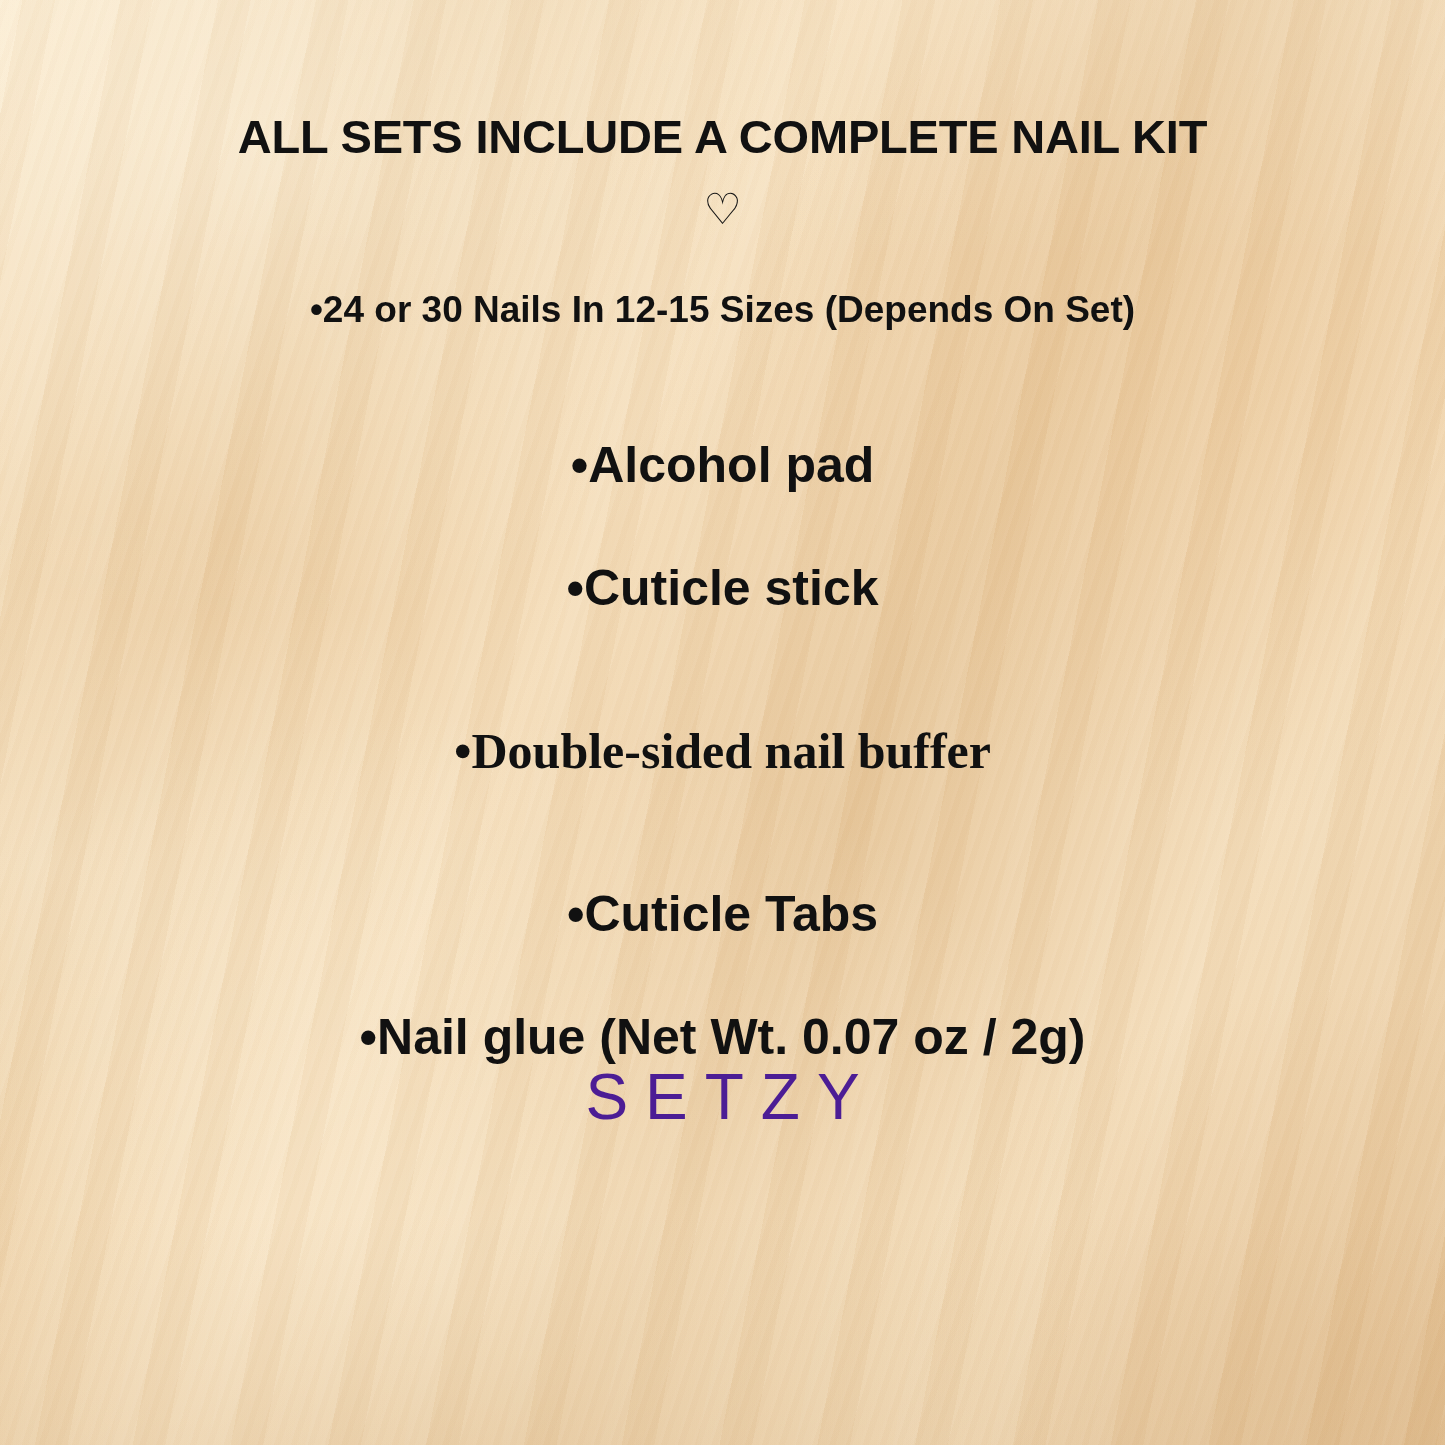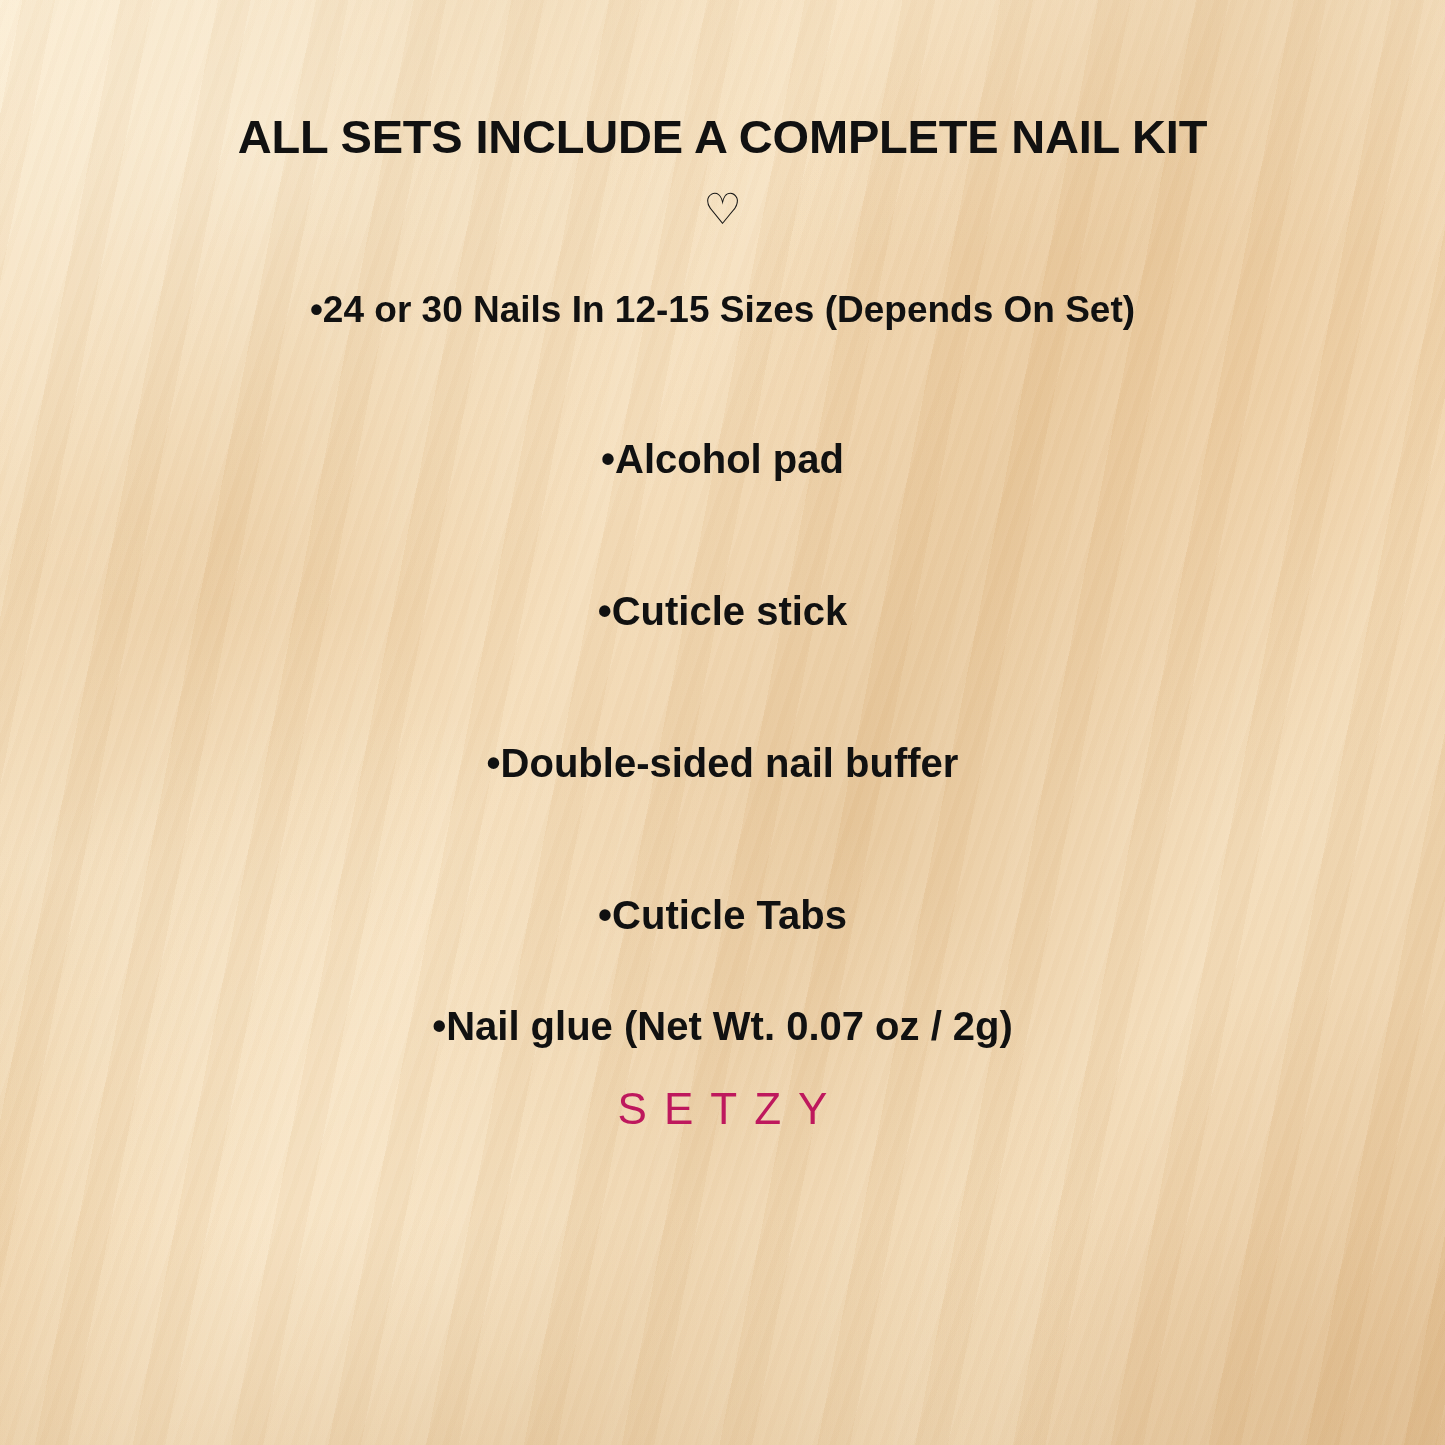--- a/index.html
+++ b/index.html
@@ -103,43 +103,42 @@
   }
 
   .kit-list {
     list-style: none;
     margin: 0;
     padding: 0;
     width: 100%;
   }
 
   .kit-item {
-    font-size: 40px;
+    font-size: 50px;
     font-weight: 700;
     line-height: 1.12;
     white-space: nowrap;
   }
 
   
   .kit-item.i0 { margin-top: 58px; font-size: 37px; }
   .kit-item.i1 { margin-top: 107px; }
-  .kit-item.i2 { margin-top: 107px; }
-  .kit-item.i3 { margin-top: 107px; }
+  .kit-item.i2 { margin-top: 67px; }
+  .kit-item.i3 { margin-top: 107px; font-family: Liberation Serif, serif; }
   .kit-item.i4 { margin-top: 107px; }
   .kit-item.i5 { margin-top: 67px; }
   .kit-item.i6 { margin-top: 107px; }
 
   .brand {
-    margin-top: 38px;
-    font-size: 44px;
+    font-size: 64px;
     font-weight: 400;
     letter-spacing: 17px;
     text-indent: 17px;
     line-height: 1;
-    color: #be185d;
+    color: #4c1d95;
   }
 </style>
 </head>
 <body>
 
 <div class="poster">
   <div class="tex t1"></div>
   <div class="tex t2"></div>
   <div class="tex t3"></div>
   <div class="tex t4"></div>

